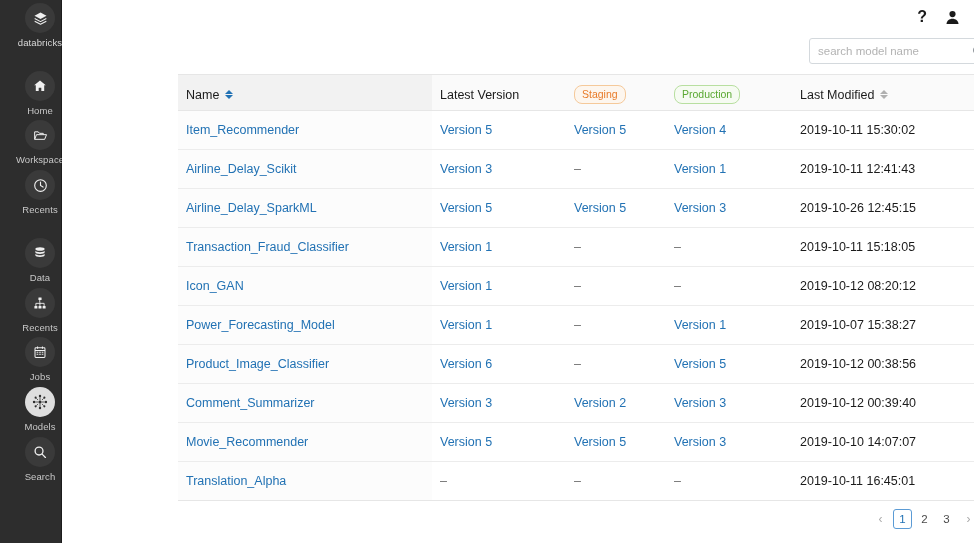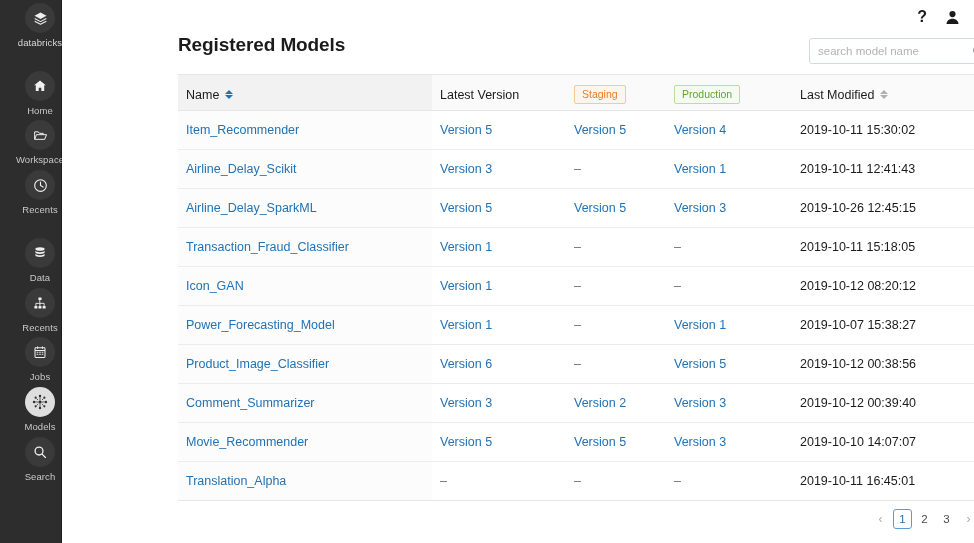--- a/index.html
+++ b/index.html
@@ -179,21 +179,21 @@
   .sort-icon i.up   { border-bottom: 4px solid #b0b0b0; }
   .sort-icon i.down { border-top: 4px solid #b0b0b0; }
   .sort-icon.active i.up   { border-bottom-color: #2272b4; }
   .sort-icon.active i.down { border-top-color: #2272b4; }
 
   .badge {
     display: inline-block;
     font-size: 10.5px;
     line-height: 14px;
     padding: 1px 7px 2px;
-    border-radius: 2px;
+    border-radius: 8px;
     border: 1px solid;
     background: #fffaf2;
   }
   .badge.staging    { color: #e87b29; border-color: #f5c99a; background: #fdf6ee; }
   .badge.production { color: #5aa832; border-color: #b8dfa0; background: #f6fbf2; }
 
   tbody td {
     height: 39px;
     font-size: 12.5px;
     color: #1b1b1b;
@@ -354,21 +354,20 @@
         <span class="help-glyph">?</span>
       </div>
       <div class="top-icon">
         <svg width="15" height="15" viewBox="0 0 16 16" fill="currentColor" aria-hidden="true">
           <circle cx="8" cy="4.3" r="3.3"></circle>
           <path d="M1.6 15c0-3.5 2.9-5.8 6.4-5.8s6.4 2.3 6.4 5.8z"></path>
         </svg>
       </div>
     </div>
 
-    <h1 id="page-title">Registered Models</h1>
 
     <div id="search-box">
       <input id="search-input" type="text" placeholder="search model name" style="">
       <span class="search-icon">
         <svg width="13" height="13" viewBox="0 0 16 16" fill="none" stroke="currentColor" stroke-width="1.5" aria-hidden="true">
           <circle cx="6.6" cy="6.6" r="4.6"></circle>
           <line x1="10.2" y1="10.2" x2="14.5" y2="14.5" stroke-linecap="round"></line>
         </svg>
       </span>
     </div>

